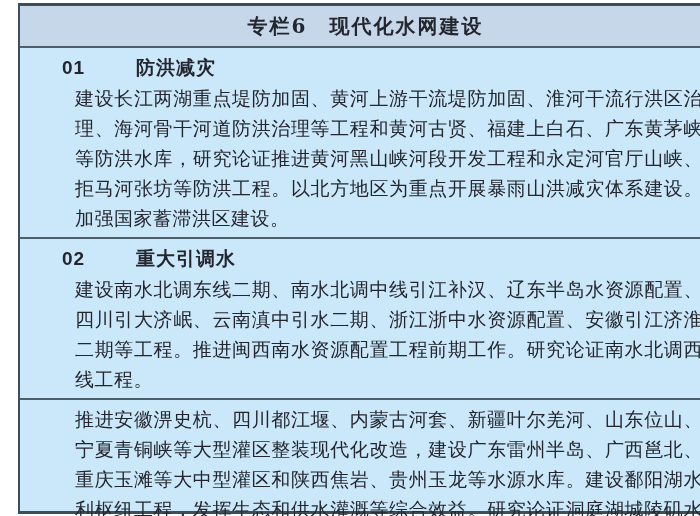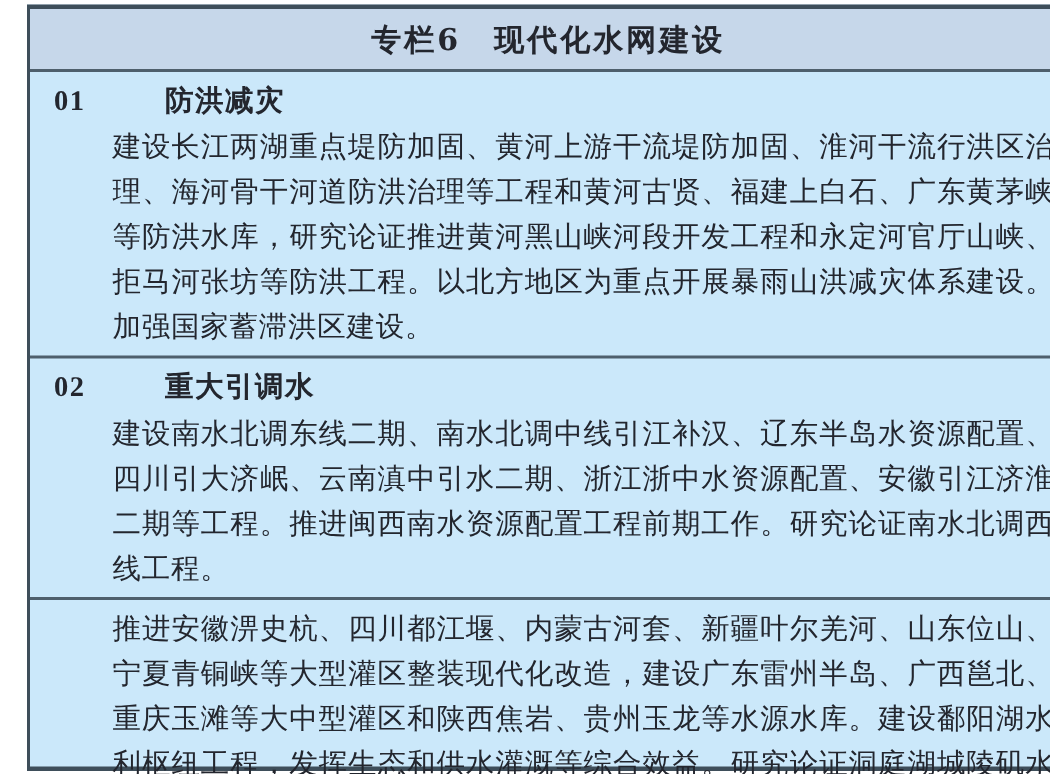--- a/index.html
+++ b/index.html
@@ -45,23 +45,24 @@
   .section:last-child { border-bottom: none; }
   .section-heading {
     display: flex;
     align-items: baseline;
     line-height: 30px;
     font-size: 19px;
     font-weight: bold;
   }
   .section-num {
     width: 25px;
-    font-family: Liberation Serif, serif;
+    font-family: Liberation Sans, sans-serif;
     letter-spacing: 1px;
     flex: 0 0 auto;
+    margin-left: 26px;
   }
   .section-title { margin-left: 14px; letter-spacing: 1px; padding-left: 35px; }
   .section-body {
     margin-left: 39px;
     margin-right: 2px;
     font-size: 19px;
     line-height: 30px;
     text-align: justify;
     text-justify: inter-character;
     letter-spacing: 0.5px;

